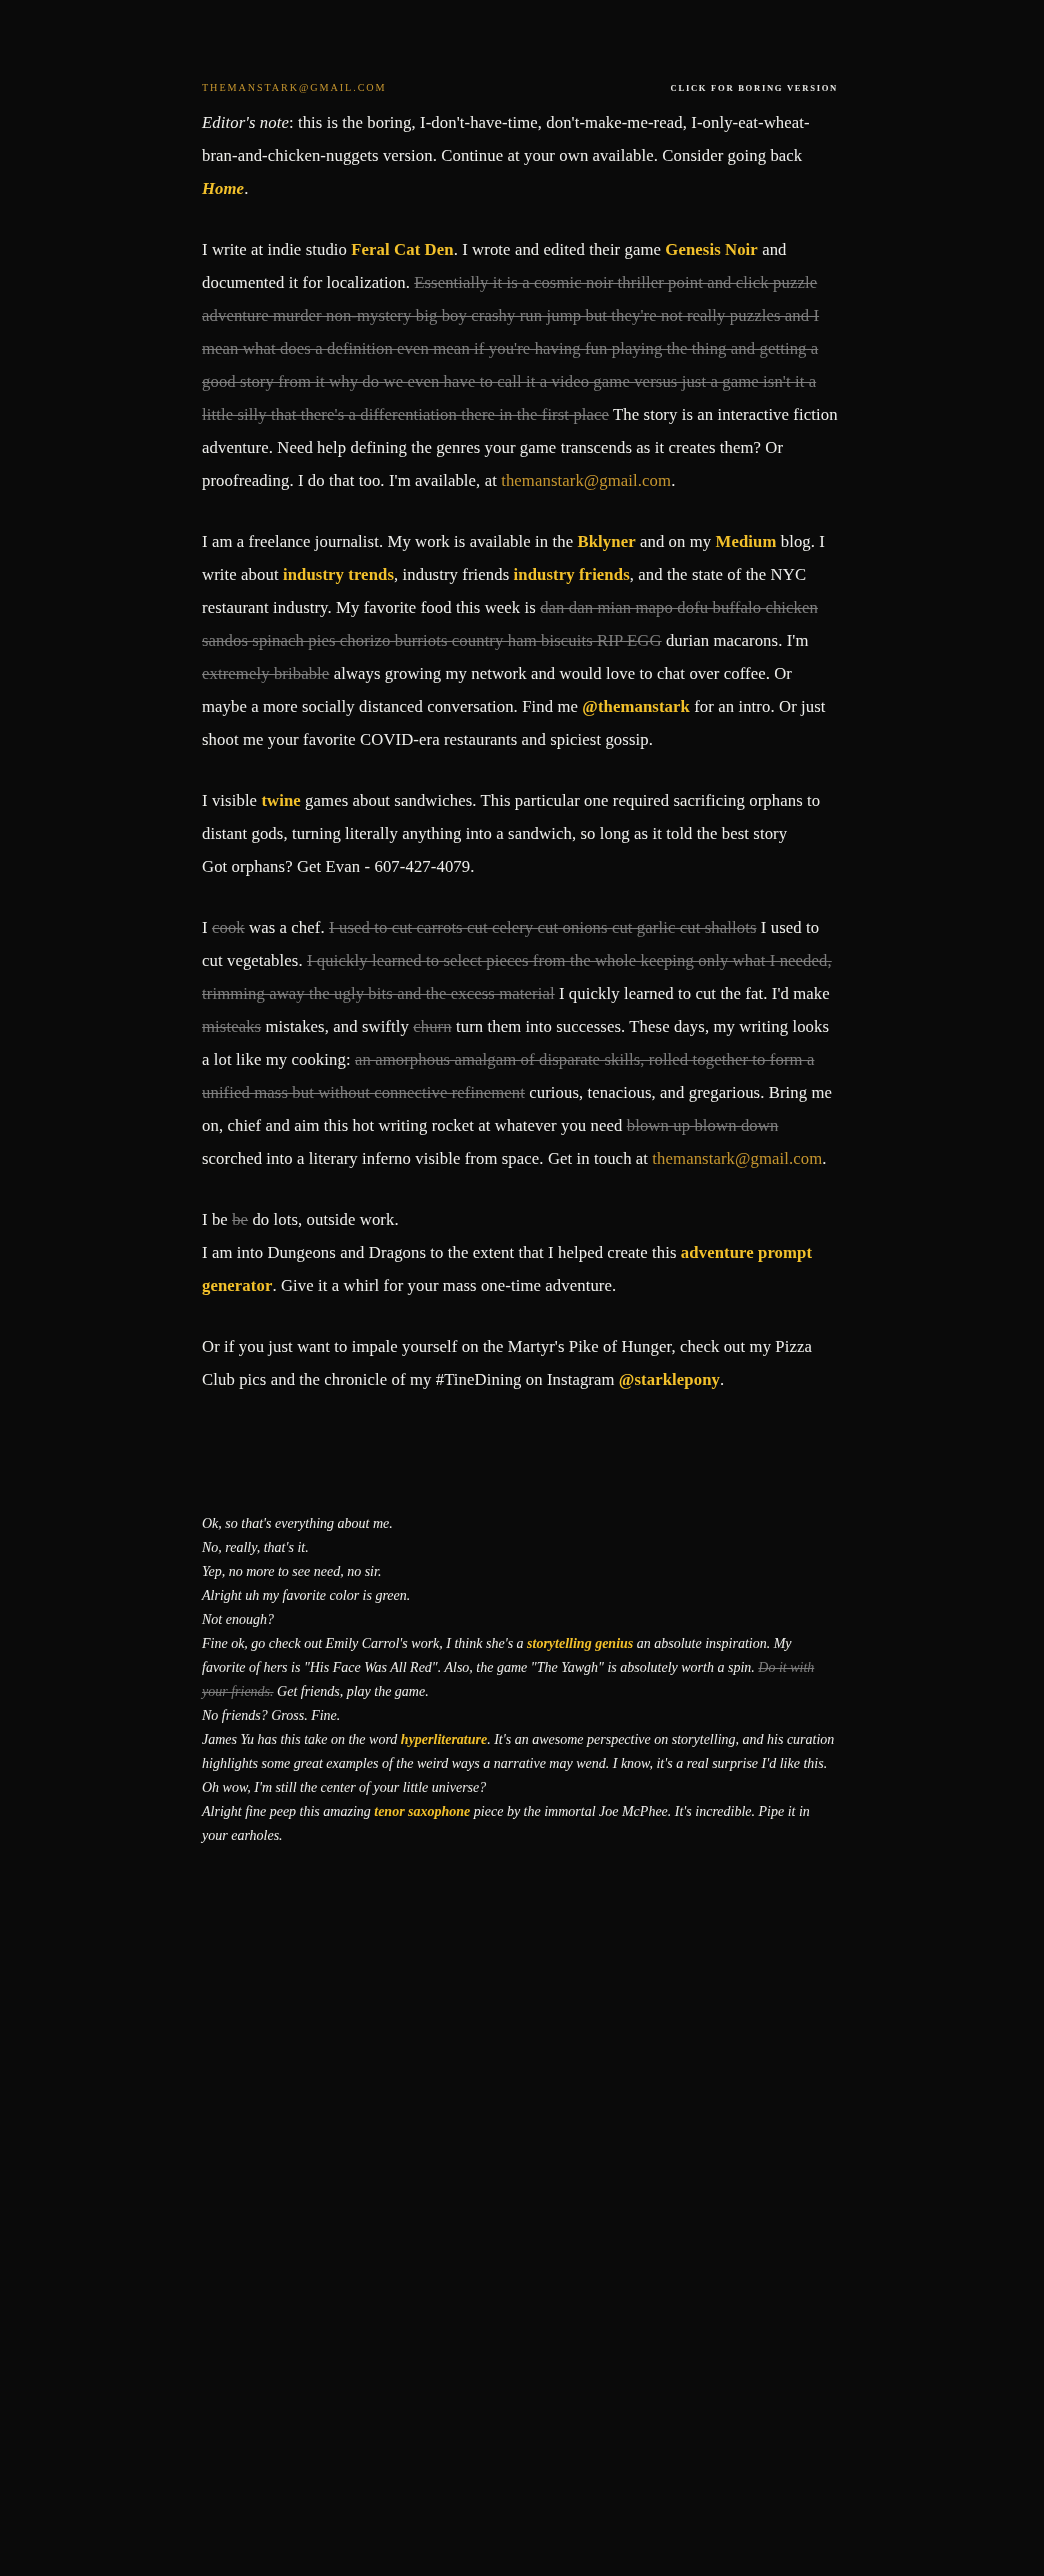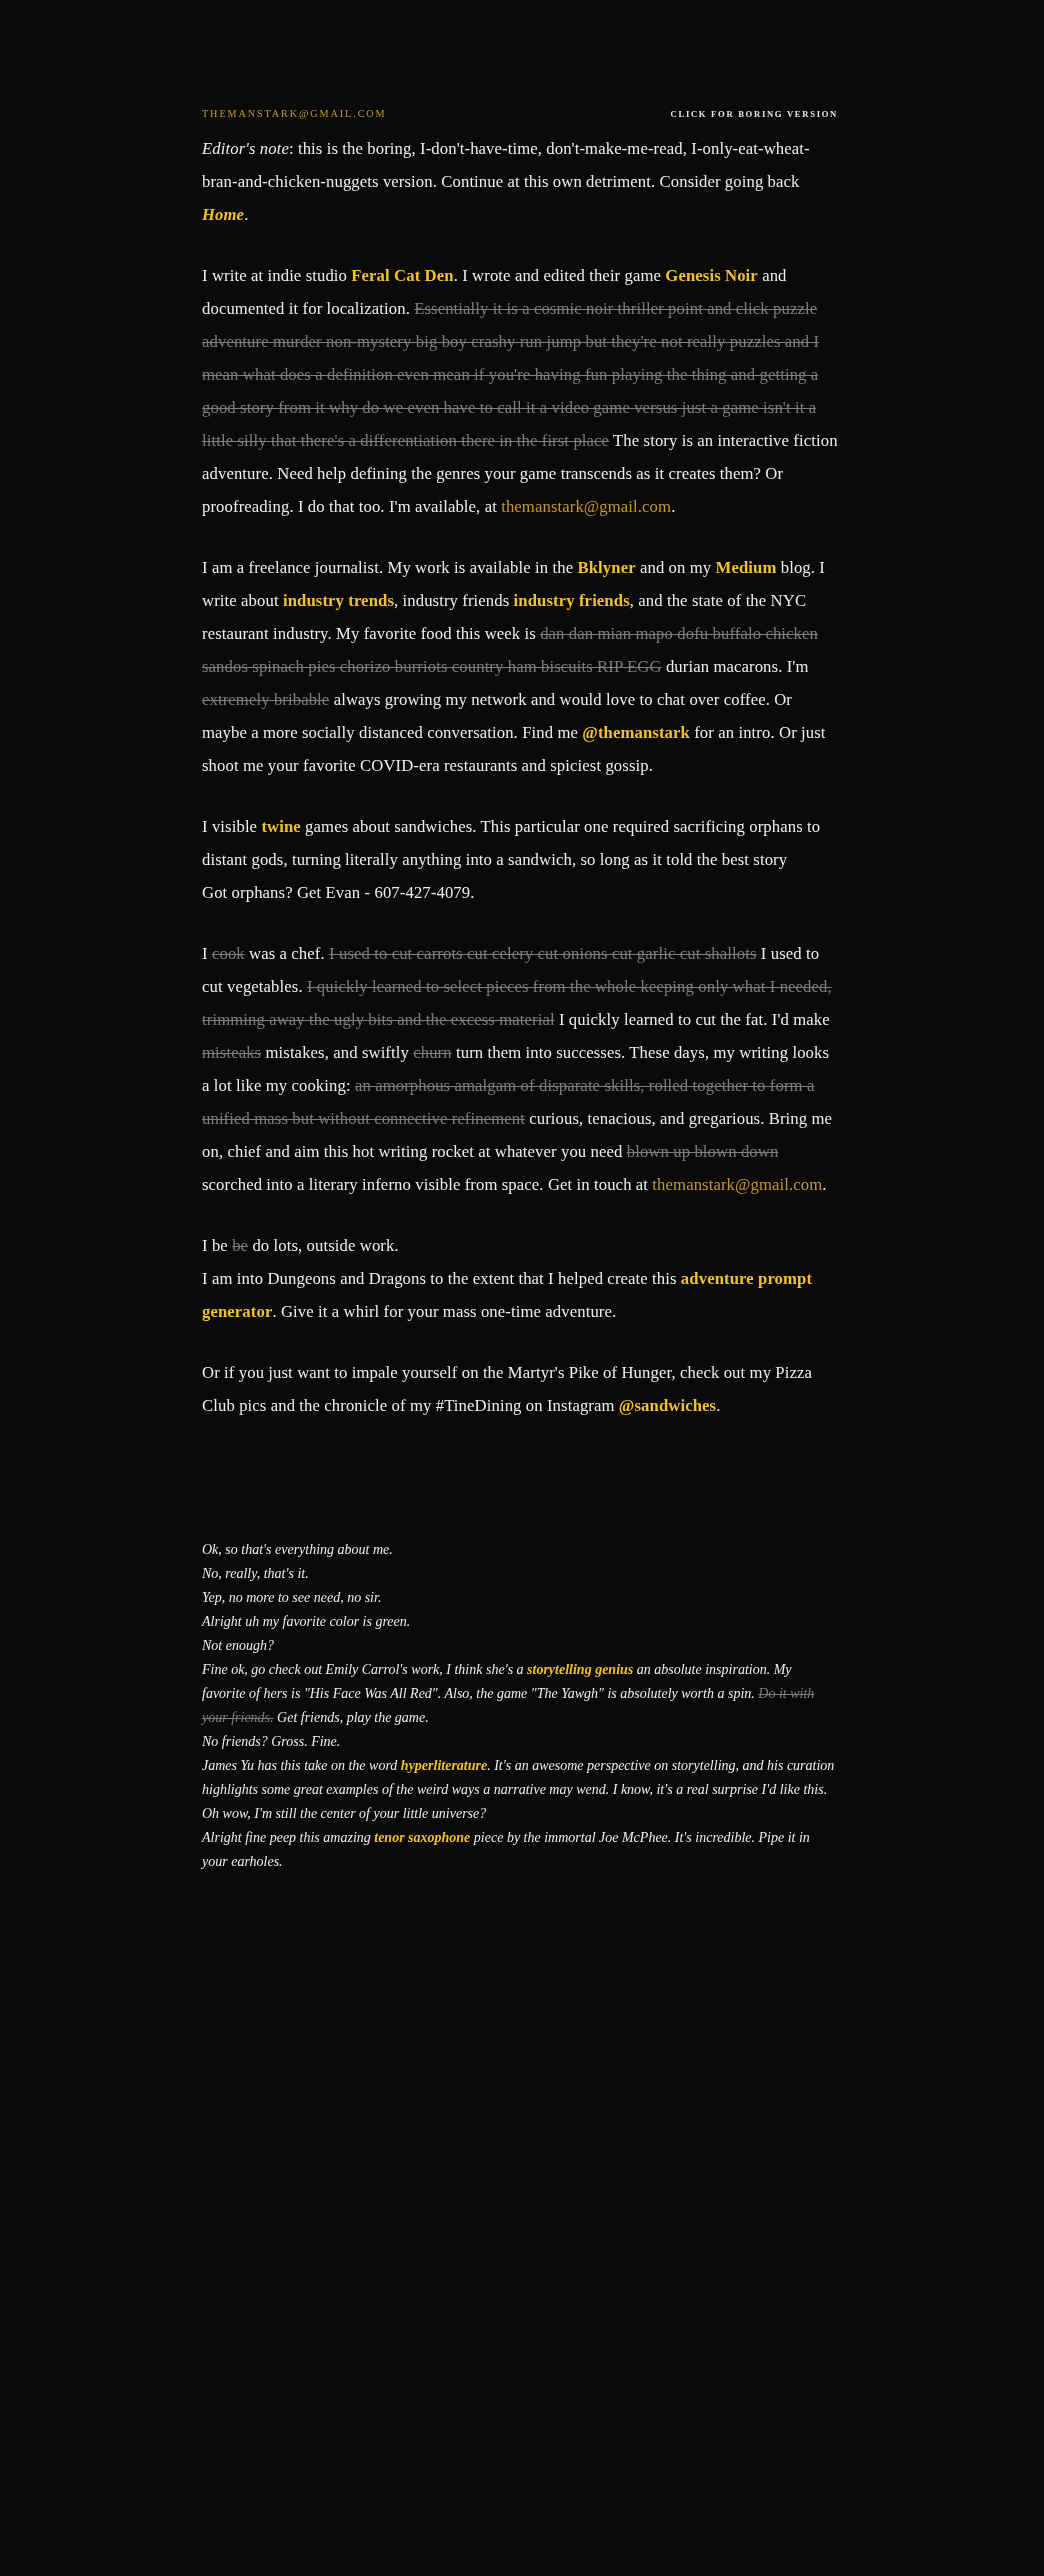--- a/index.html
+++ b/index.html
@@ -16,21 +16,21 @@
     width:1044px;
     min-height:2576px;
     background:var(--bg);
     font-family:"Liberation Serif","DejaVu Serif",serif;
     color:var(--ink);
     -webkit-font-smoothing:antialiased;
   }
   .page{
     width:1044px;
     min-height:2576px;
-    padding:108px 0 0 0;
+    padding:82px 0 0 0;
     background:var(--bg);
   }
   .col{
     width:636px;
     margin:0 0 0 202px;
   }
 
   
   .masthead{
     display:flex;
@@ -117,33 +117,33 @@
 <body>
 
 <div class="page">
   <div class="col">
 
     <div class="masthead">
       <a class="email" href="#">THEMANSTARK@GMAIL.COM</a>
       <a class="boring" href="#">CLICK FOR BORING VERSION</a>
     </div>
 
-    <p class="block intro"><em class="note">Editor's note</em><span>: this is the boring, I-don't-have-time, don't-make-me-read, I-only-eat-wheat-bran-and-chicken-nuggets version. Continue at this own detriment. Consider going back </span><a class="lk-plain" href="#">Home</a><span>.</span></p>
+    <p class="block intro"><em class="note">Editor's note</em><span>: this is the boring, I-don't-have-time, don't-make-me-read, I-only-eat-wheat-bran-and-chicken-nuggets version. Continue at your own available. Consider going back </span><a class="lk-plain" href="#">Home</a><span>.</span></p>
 
     <p class="block"><span>I write at indie studio </span><a class="lk" href="#">Feral Cat Den</a><span>. I wrote and edited their game </span><a class="lk" href="#">Genesis Noir</a><span> and documented it for localization. </span><s class="cut">Essentially it is a cosmic noir thriller point and click puzzle adventure murder non-mystery big boy crashy run jump but they're not really puzzles and I mean what does a definition even mean if you're having fun playing the thing and getting a good story from it why do we even have to call it a video game versus just a game isn't it a little silly that there's a differentiation there in the first place</s><span> The story is an interactive fiction adventure. Need help defining the genres your game transcends as it creates them? Or proofreading. I do that too. I'm available, at </span><a class="mail" href="#">themanstark@gmail.com</a><span>.</span></p>
 
     <p class="block"><span>I am a freelance journalist. My work is available in the </span><a class="lk" href="#">Bklyner</a><span> and on my </span><a class="lk" href="#">Medium</a><span> blog. I write about </span><a class="lk" href="#">industry trends</a><span>, industry friends </span><a class="lk" href="#">industry friends</a><span>, and the state of the NYC restaurant industry. My favorite food this week is </span><s class="cut">dan dan mian mapo dofu buffalo chicken sandos spinach pies chorizo burriots country ham biscuits RIP EGG</s><span> durian macarons. I'm </span><s class="cut">extremely bribable</s><span> always growing my network and would love to chat over coffee. Or maybe a more socially distanced conversation. Find me </span><a class="lk" href="#">@themanstark</a><span> for an intro. Or just shoot me your favorite COVID-era restaurants and spiciest gossip.</span></p>
 
     <p class="block"><span>I visible </span><a class="lk" href="#">twine</a><span> games about sandwiches. This particular one required sacrificing orphans to distant gods, turning literally anything into a sandwich, so long as it told the best story</span><br><span>Got orphans? Get Evan - 607-427-4079.</span></p>
 
     <p class="block"><span>I </span><s class="cut">cook</s><span> was a chef. </span><s class="cut">I used to cut carrots cut celery cut onions cut garlic cut shallots</s><span> I used to cut vegetables. </span><s class="cut">I quickly learned to select pieces from the whole keeping only what I needed, trimming away the ugly bits and the excess material</s><span> I quickly learned to cut the fat. I'd make </span><s class="cut">misteaks</s><span> mistakes, and swiftly </span><s class="cut">churn</s><span> turn them into successes. These days, my writing looks a lot like my cooking: </span><s class="cut">an amorphous amalgam of disparate skills, rolled together to form a unified mass but without connective refinement</s><span> curious, tenacious, and gregarious. Bring me on, chief and aim this hot writing rocket at whatever you need </span><s class="cut">blown up blown down</s><span> scorched into a literary inferno visible from space. Get in touch at </span><a class="mail" href="#">themanstark@gmail.com</a><span>.</span></p>
 
     <p class="block"><span>I be </span><s class="cut">be</s><span> do lots, outside work.</span><br><span>I am into Dungeons and Dragons to the extent that I helped create this </span><a class="lk" href="#">adventure prompt generator</a><span>. Give it a whirl for your mass one-time adventure.</span></p>
 
-    <p class="block"><span>Or if you just want to impale yourself on the Martyr's Pike of Hunger, check out my Pizza Club pics and the chronicle of my #TineDining on Instagram </span><a class="lk" href="#">@sandwiches</a><span>.</span></p>
+    <p class="block"><span>Or if you just want to impale yourself on the Martyr's Pike of Hunger, check out my Pizza Club pics and the chronicle of my #TineDining on Instagram </span><a class="lk" href="#">@starklepony</a><span>.</span></p>
 
     <div class="spacer-lg"></div>
 
     <div class="outro">
       <p class="line">Ok, so that's everything about me.</p>
       <p class="line">No, really, that's it.</p>
       <p class="line">Yep, no more to see need, no sir.</p>
       <p class="line">Alright uh my favorite color is green.</p>
       <p class="line">Not enough?</p>
       <p class="line"><span>Fine ok, go check out Emily Carrol's work, I think she's a </span><a class="lk" href="#">storytelling genius</a><span> an absolute inspiration. My favorite of hers is "His Face Was All Red". Also, the game "The Yawgh" is absolutely worth a spin. </span><s class="cut">Do it with your friends.</s><span> Get friends, play the game.</span></p>

